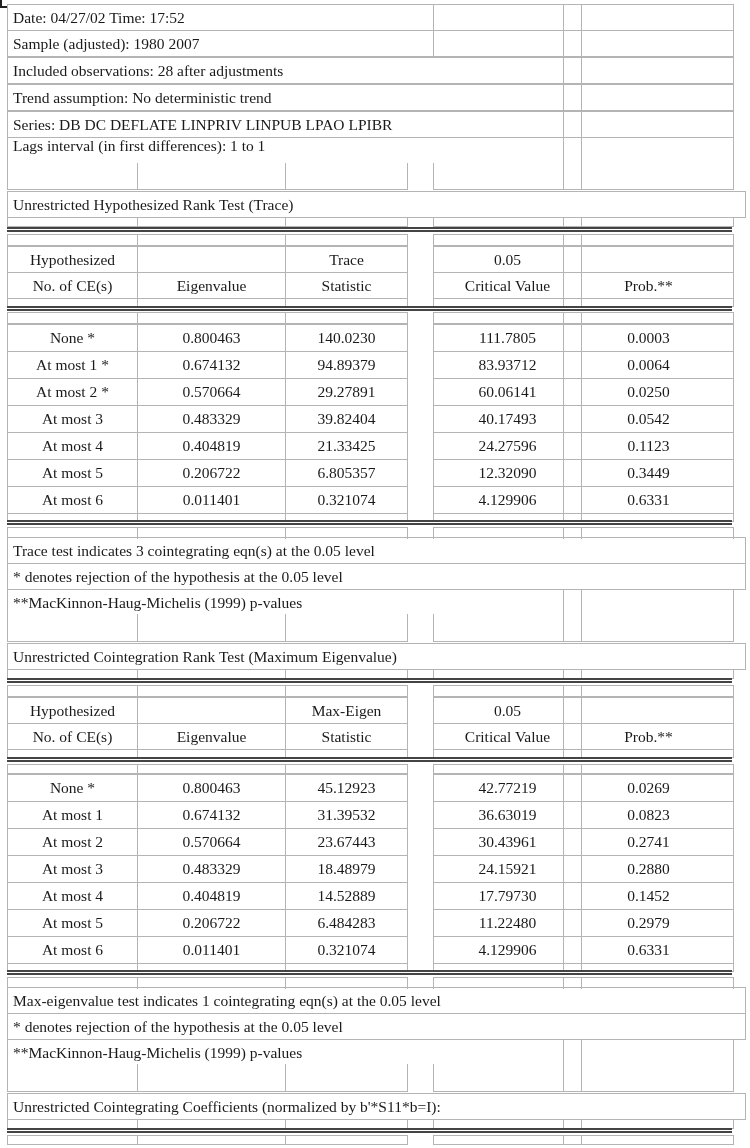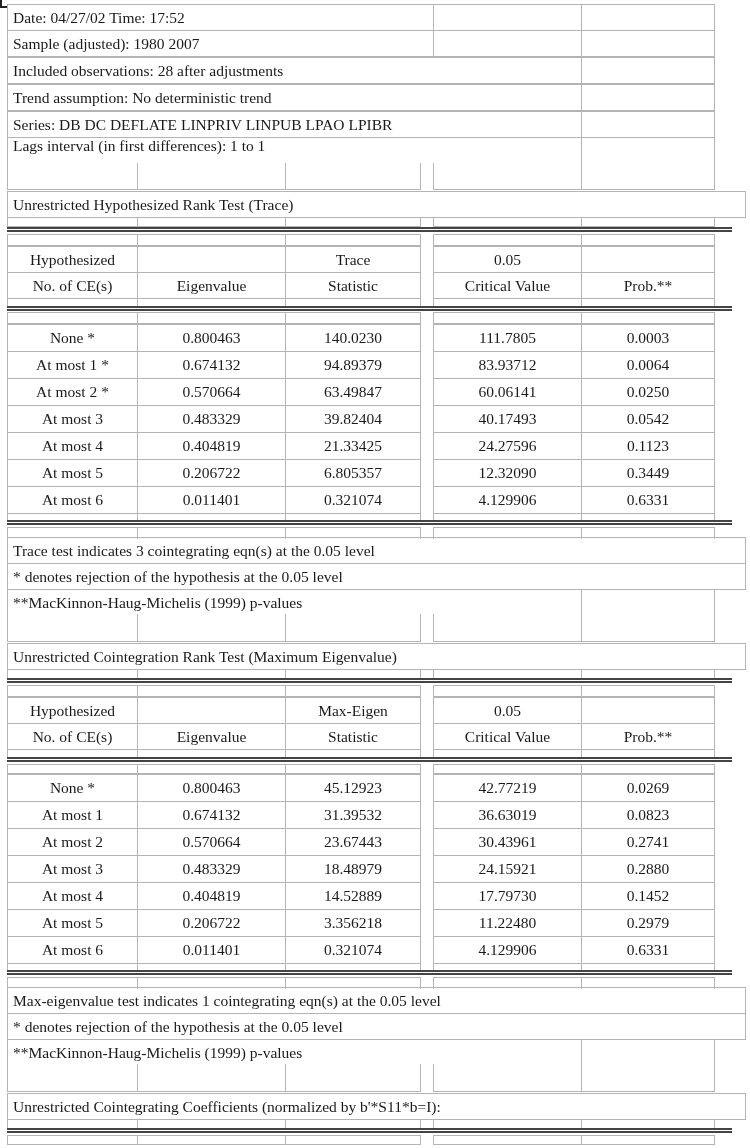--- a/index.html
+++ b/index.html
@@ -13,23 +13,23 @@
   .row { position: absolute; left: 7px; height: 27px; }
   .cell {
     position: absolute; top: 0; height: 100%; box-sizing: border-box;
     border: 1px solid #b4b4b4; display: flex; align-items: center;
     white-space: nowrap; overflow: visible; line-height: 1;
   }
   .cell.left { padding-left: 5px; justify-content: flex-start; }
   .cell.center { justify-content: center; }
   .c0 { left: 0; width: 131px; }
   .c1 { left: 130px; width: 149px; }
-  .c2 { left: 278px; width: 136px; }
+  .c2 { left: 278px; width: 123px; }
   .c3 { left: 426px; width: 149px; }
-  .c4 { left: 574px; width: 134px; }
+  .c4 { left: 556px; width: 171px; }
   .span4 { left: 0; width: 575px; }
   .span5w { left: 0; width: 739px; }
   .dbl {
     position: absolute; left: 7px; width: 725px; height: 5px; box-sizing: border-box;
     border-top: 2px solid #444; border-bottom: 2px solid #444;
   }
 </style>
 </head>
 <body>
 
@@ -131,21 +131,21 @@
       <div class="row" style="top: 351px; height: 28px;">
         <div class="cell center c0">At most 1 *</div>
         <div class="cell center c1">0.674132</div>
         <div class="cell center c2">94.89379</div>
         <div class="cell center c3">83.93712</div>
         <div class="cell center c4">0.0064</div>
       </div>
       <div class="row" style="top: 378px; height: 28px;">
         <div class="cell center c0">At most 2 *</div>
         <div class="cell center c1">0.570664</div>
-        <div class="cell center c2">63.49847</div>
+        <div class="cell center c2">29.27891</div>
         <div class="cell center c3">60.06141</div>
         <div class="cell center c4">0.0250</div>
       </div>
       <div class="row" style="top: 405px; height: 28px;">
         <div class="cell center c0">At most 3</div>
         <div class="cell center c1">0.483329</div>
         <div class="cell center c2">39.82404</div>
         <div class="cell center c3">40.17493</div>
         <div class="cell center c4">0.0542</div>
       </div>
@@ -286,21 +286,21 @@
       <div class="row" style="top: 882px; height: 28px;">
         <div class="cell center c0">At most 4</div>
         <div class="cell center c1">0.404819</div>
         <div class="cell center c2">14.52889</div>
         <div class="cell center c3">17.79730</div>
         <div class="cell center c4">0.1452</div>
       </div>
       <div class="row" style="top: 909px; height: 28px;">
         <div class="cell center c0">At most 5</div>
         <div class="cell center c1">0.206722</div>
-        <div class="cell center c2">3.356218</div>
+        <div class="cell center c2">6.484283</div>
         <div class="cell center c3">11.22480</div>
         <div class="cell center c4">0.2979</div>
       </div>
       <div class="row" style="top: 936px; height: 28px;">
         <div class="cell center c0">At most 6</div>
         <div class="cell center c1">0.011401</div>
         <div class="cell center c2">0.321074</div>
         <div class="cell center c3">4.129906</div>
         <div class="cell center c4">0.6331</div>
       </div>

